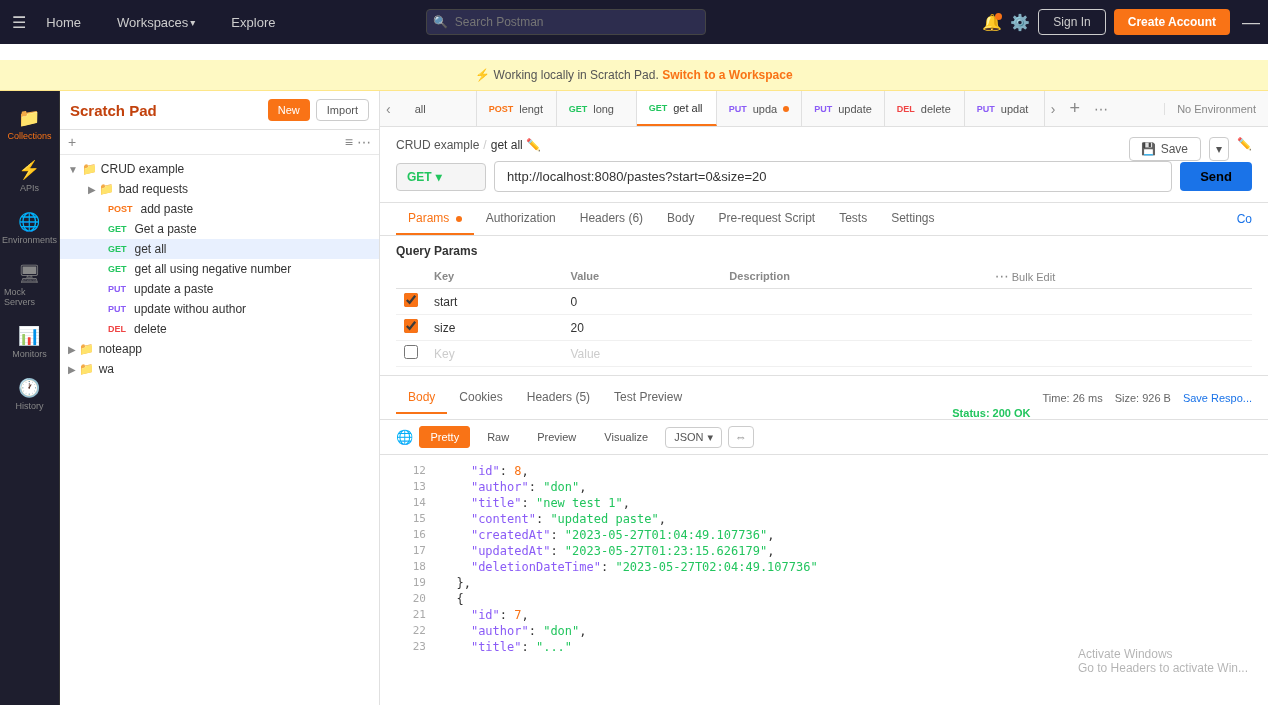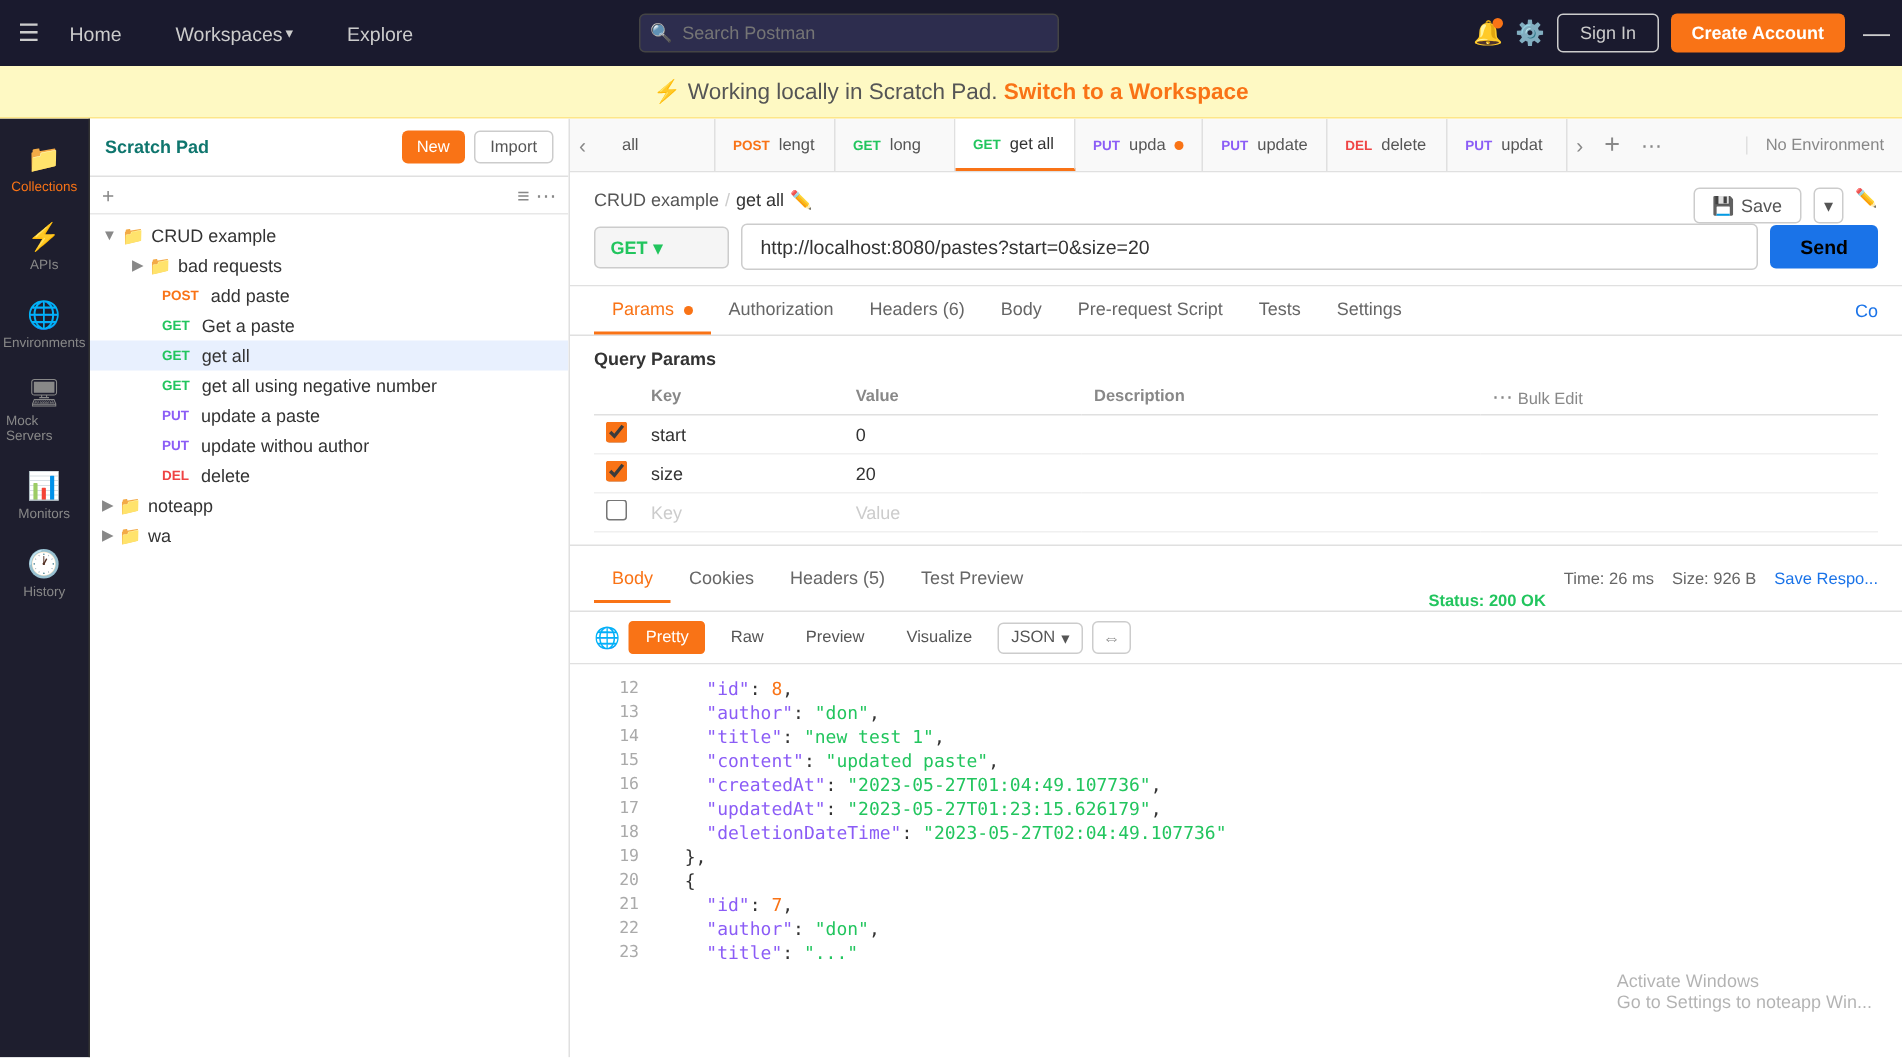--- a/index.html
+++ b/index.html
@@ -18,37 +18,37 @@
     .search-wrapper .search-icon { position: absolute; left: 8px; top: 50%; transform: translateY(-50%); color: #888; font-size: 12px; }
     .topbar-right { display: flex; align-items: center; gap: 8px; margin-left: auto; }
     .bell-btn { position: relative; color: #ccc; font-size: 16px; cursor: pointer; }
     .bell-dot { position: absolute; top: 0; right: 0; width: 7px; height: 7px; background: #f97316; border-radius: 50%; }
     .gear-btn { color: #ccc; font-size: 16px; cursor: pointer; }
     .signin-btn { background: transparent; border: 1px solid #ccc; color: #ccc; padding: 5px 14px; border-radius: 4px; cursor: pointer; font-size: 12px; }
     .create-btn { background: #f97316; border: none; color: #fff; padding: 6px 14px; border-radius: 4px; cursor: pointer; font-size: 12px; font-weight: 600; }
     .minimize-btn { color: #ccc; font-size: 18px; cursor: pointer; margin-left: 4px; }
 
     
-    .banner { background: #fef9c3; border-bottom: 1px solid #fde68a; padding: 8px 16px; text-align: center; font-size: 15px; color: #555; flex-shrink: 0; }
+    .banner { background: #fef9c3; border-bottom: 1px solid #fde68a; padding: 8px 16px; text-align: center; font-size: 12px; color: #555; flex-shrink: 0; margin-top: 16px; }
     .banner a { color: #f97316; text-decoration: none; font-weight: 600; }
 
     
     .main-layout { display: flex; flex: 1; overflow: hidden; }
 
     
     .icon-sidebar { width: 60px; background: #1e1e2e; display: flex; flex-direction: column; align-items: center; padding-top: 8px; gap: 2px; flex-shrink: 0; border-right: 1px solid #333; }
     .icon-sidebar-item { display: flex; flex-direction: column; align-items: center; padding: 8px 4px; color: #888; cursor: pointer; width: 100%; gap: 2px; }
     .icon-sidebar-item.active { color: #f97316; }
     .icon-sidebar-item .icon-label { font-size: 9px; }
     .icon-sidebar-item .icon-glyph { font-size: 18px; }
 
     
     .tree-panel { width: 320px; background: #fff; border-right: 1px solid #e0e0e0; display: flex; flex-direction: column; overflow: hidden; }
     .tree-header { display: flex; align-items: center; justify-content: space-between; padding: 8px 10px; border-bottom: 1px solid #e0e0e0; }
-    .tree-header-title { font-size: 12px; font-weight: 600; color: #0f766e; }
+    .tree-header-title { font-size: 15px; font-weight: 600; color: #c2410c; }
     .tree-header-actions { display: flex; gap: 6px; }
     .tree-header-btn { background: #f97316; color: #fff; border: none; border-radius: 4px; padding: 4px 10px; font-size: 11px; cursor: pointer; }
     .tree-header-btn.import { background: transparent; color: #555; border: 1px solid #ccc; }
     .tree-toolbar { display: flex; align-items: center; padding: 4px 8px; border-bottom: 1px solid #e8e8e8; gap: 4px; }
     .tree-search { flex: 1; background: transparent; border: none; outline: none; font-size: 12px; color: #333; }
     .tree-toolbar-icon { color: #888; cursor: pointer; font-size: 14px; }
     .tree-body { flex: 1; overflow-y: auto; padding: 4px 0; }
 
     .tree-item { display: flex; align-items: center; padding: 3px 8px; cursor: pointer; gap: 4px; }
     .tree-item.active { background: #e8f0fe; }
@@ -525,14 +525,14 @@
             <span class="line-num">23</span>
             <span class="line-content">    <span style="color:#8b5cf6">"title"</span>: <span style="color:#22c55e">"..."</span></span>
           </div>
         </div>
     </div>
   </div>
 </div>
 
 <div class="win-watermark">
   <div>Activate Windows</div>
-  <div>Go to Settings to noteapp Win...</div>
+  <div>Go to Headers to activate Win...</div>
 </div>
 
 </body></html>

